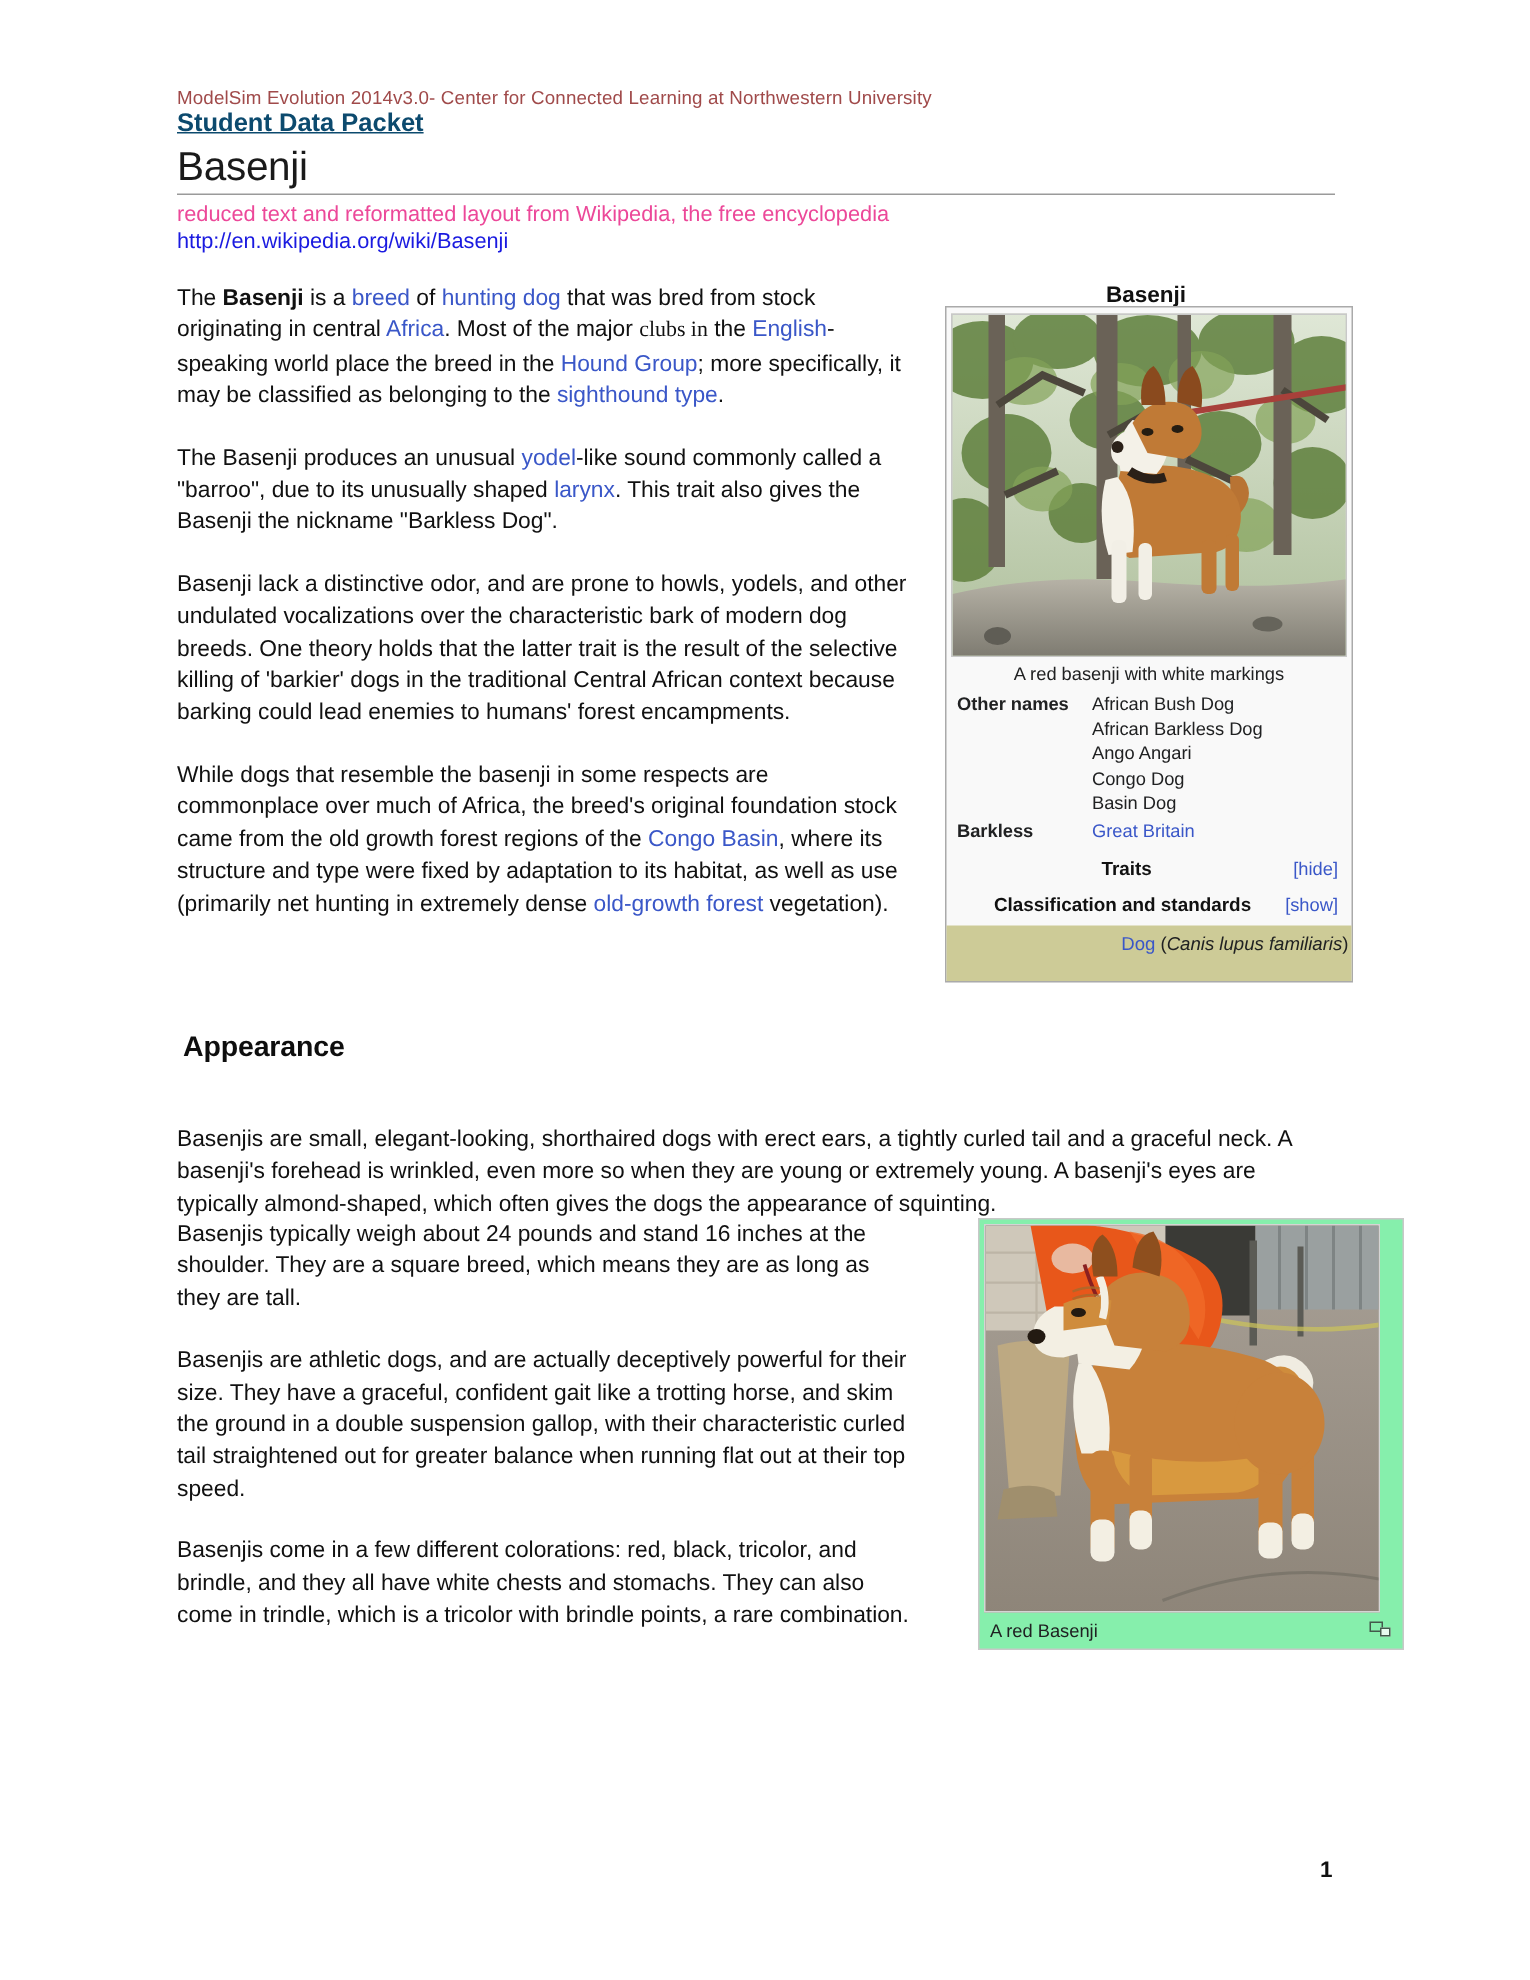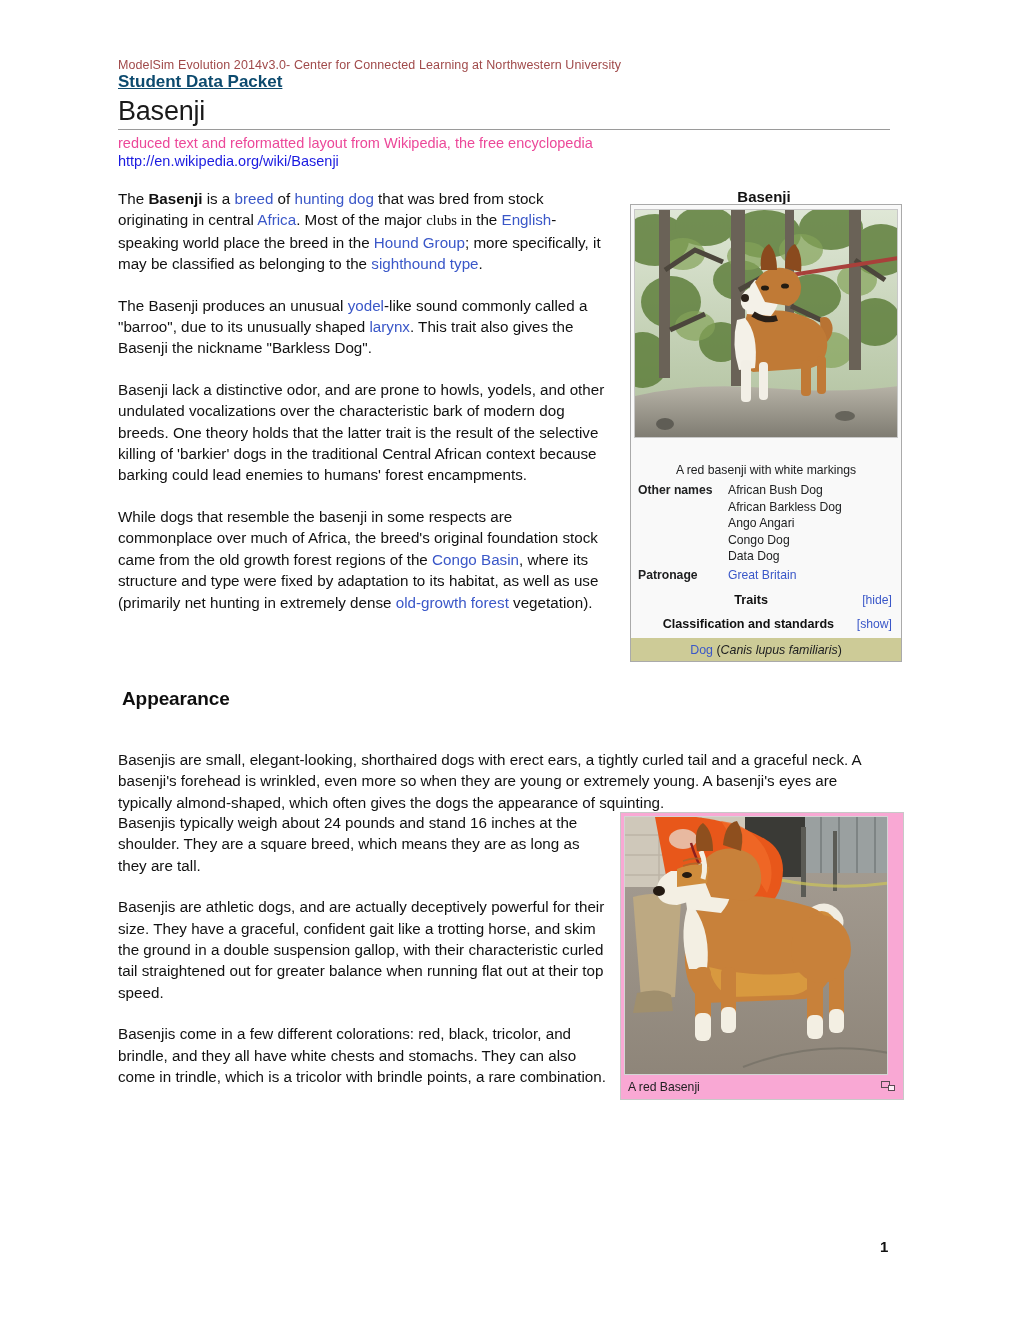--- a/index.html
+++ b/index.html
@@ -80,49 +80,49 @@
     position: absolute; left: 630px; top: 204px; width: 272px;
     background: #f9f9f9; border: 1px solid #aaaaaa;
     font-size: 12.2px; color: #202122; padding: 3px 3px 0 3px;
   }
   .ib-photo {
     width: 264px; height: 229px; border: 1px solid #c8c8c8;
     background: #cfd6c5; overflow: hidden; position: relative; margin: 1px 0 0 0;
   }
   .ib-caption {
     text-align: center; font-size: 12.2px; color: #202122;
-    padding: 4px 2px 5px 2px; line-height: 14px; margin-top: 21px;
+    padding: 4px 2px 5px 2px; line-height: 14px;
   }
   .ib-row { display: flex; padding: 0 4px 2px 4px; }
   .ib-label {
     width: 90px; flex: 0 0 90px; font-weight: bold; color: #202122;
     line-height: 16.6px; padding-right: 4px;
   }
   .ib-value { flex: 1; line-height: 16.6px; color: #202122; }
   .ib-value .vl { color: #3a57c8; display: block; }
   .ib-value .vb { color: #202122; display: block; }
   .ib-bar {
     display: flex; justify-content: space-between; align-items: baseline;
     padding: 7px 6px 3px 6px;
   }
   .ib-bar .bar-title {
     flex: 1; text-align: center; font-weight: bold; font-size: 12.6px; color: #111;
   }
   .ib-bar .bar-toggle { color: #3a57c8; font-size: 12.2px; }
   .ib-footer {
-    background: #cdcb97; text-align: center; font-size: 12.4px;
-    padding: 5px 2px 4px 2px; margin: 4px -3px 0 -3px; color: #202122;
+    background: #cdcb97; text-align: right; font-size: 12.4px;
+    padding: 5px 2px 18px 2px; margin: 4px -3px 0 -3px; color: #202122;
   }
   .ib-footer .flnk { color: #3a57c8; }
   .ib-footer i { font-style: italic; }
 
   
   .fig2 {
-    position: absolute; left: 620px; top: 812px; width: 284px;
-    background: #f9a8d4; border: 1px solid #c8c8c8; padding: 3px;
+    position: absolute; left: 652px; top: 812px; width: 284px;
+    background: #86efac; border: 1px solid #c8c8c8; padding: 3px;
   }
   .fig2-photo {
     width: 264px; height: 259px; overflow: hidden; position: relative;
     background: #9a9388; border: 1px solid #d4d4d4;
   }
   .fig2-cap {
     display: flex; justify-content: space-between; align-items: center;
     font-size: 12.2px; color: #202122; padding: 5px 4px 2px 4px;
   }
   .enlarge-ico { width: 15px; height: 12px; position: relative; opacity: .8; }
@@ -269,27 +269,27 @@
 
     <div class="ib-caption">A red basenji with white markings</div>
 
     <div class="ib-row">
       <div class="ib-label">Other names</div>
       <div class="ib-value">
         <span class="vb">African Bush Dog</span>
         <span class="vb">African Barkless Dog</span>
         <span class="vb">Ango Angari</span>
         <span class="vb">Congo Dog</span>
-        <span class="vb">Data Dog</span>
+        <span class="vb">Basin Dog</span>
       </div>
     </div>
 
 
     <div class="ib-row">
-      <div class="ib-label">Patronage</div>
+      <div class="ib-label">Barkless</div>
       <div class="ib-value">
         <span class="vl">Great Britain</span>
       </div>
     </div>
 
     <div class="ib-bar">
       <span class="bar-title">Traits</span>
       <span class="bar-toggle">[hide]</span>
     </div>
 

